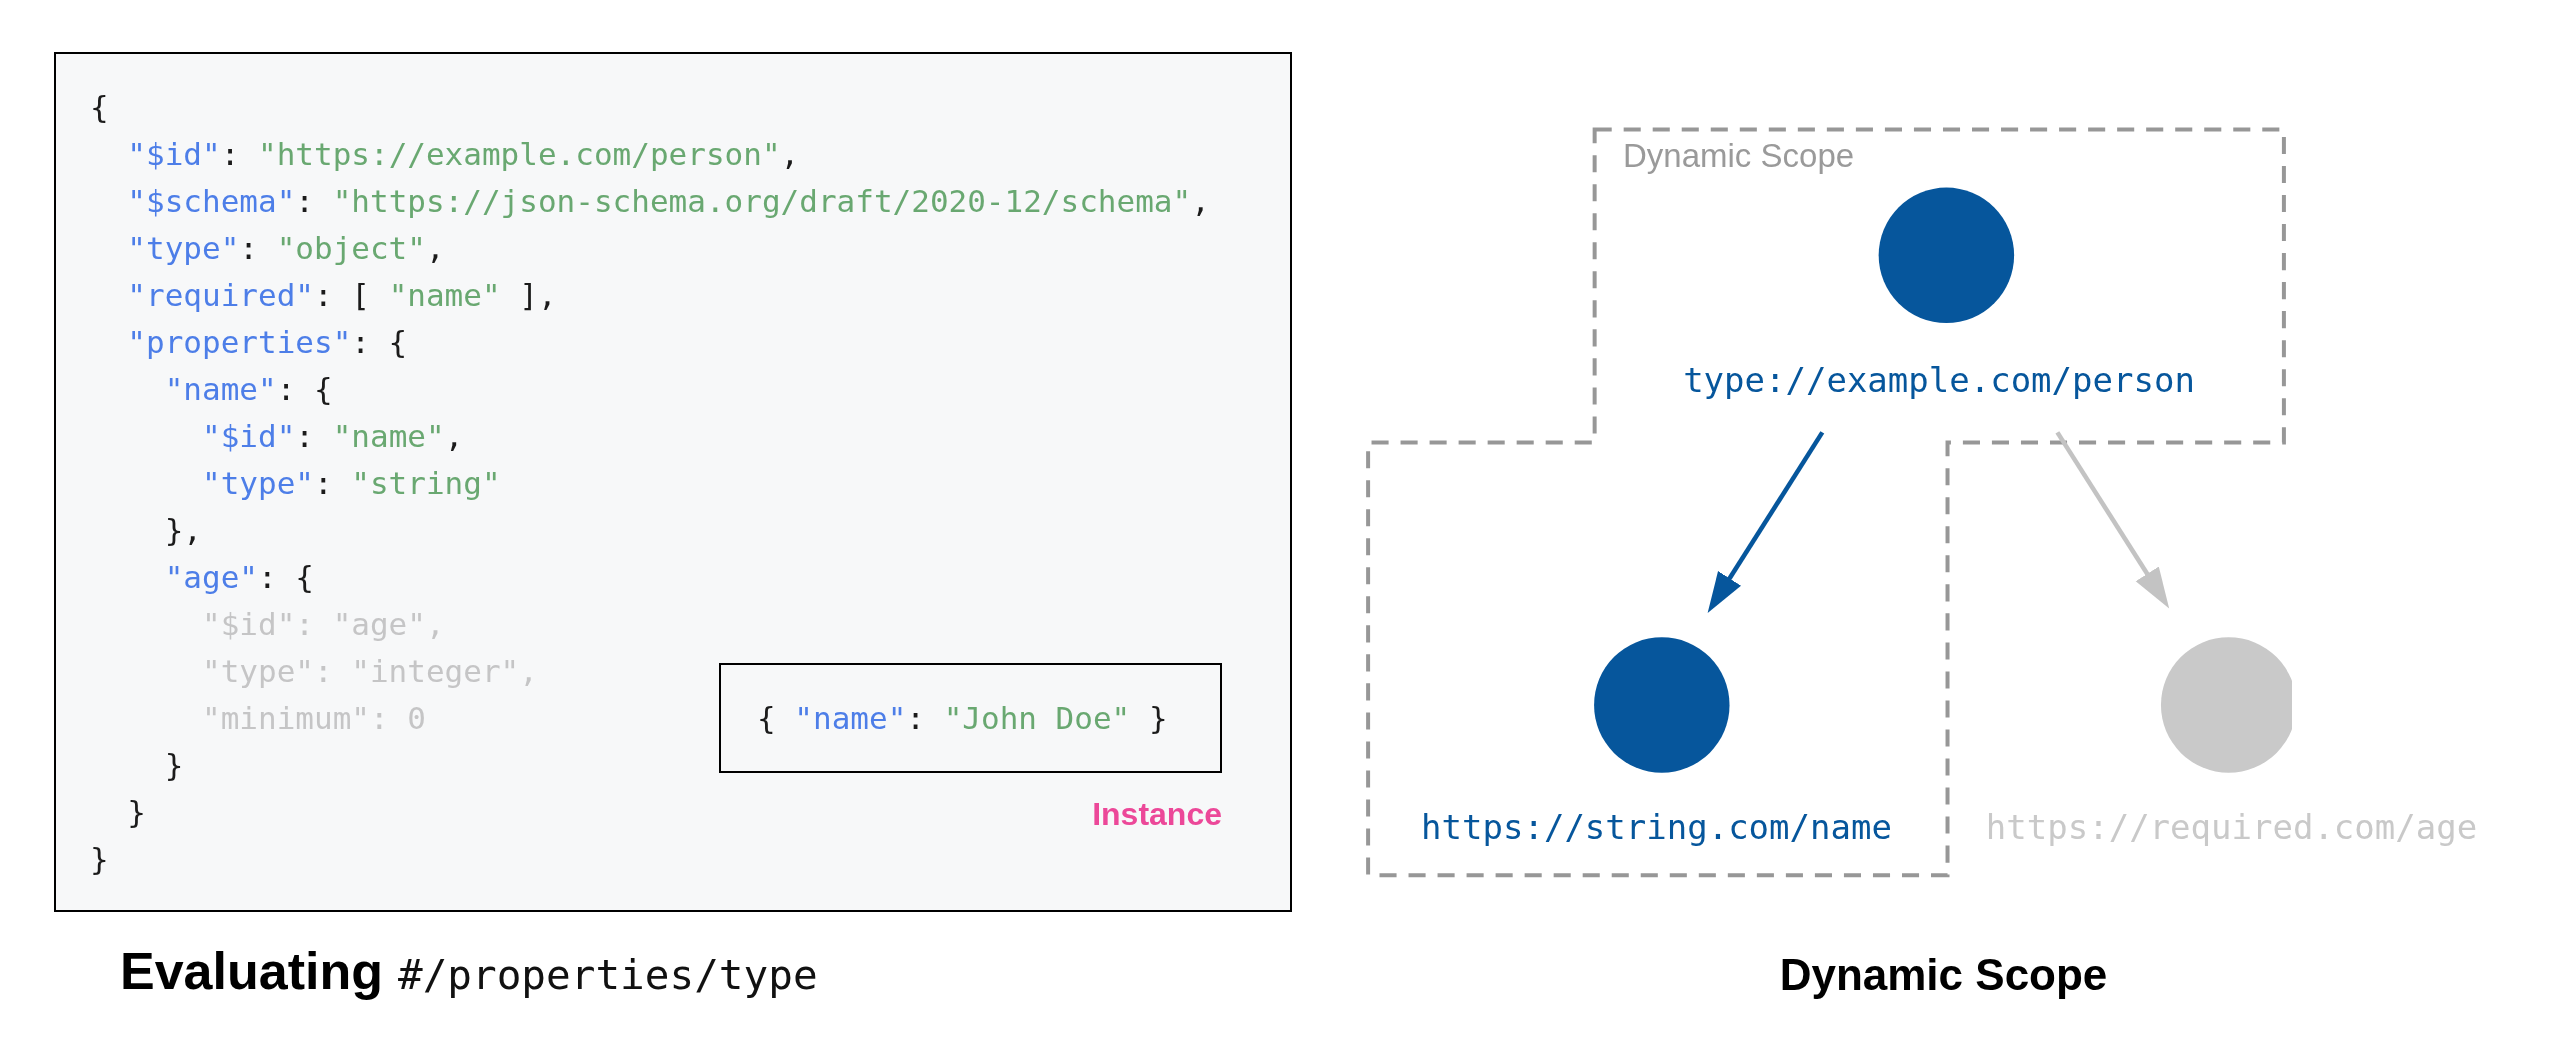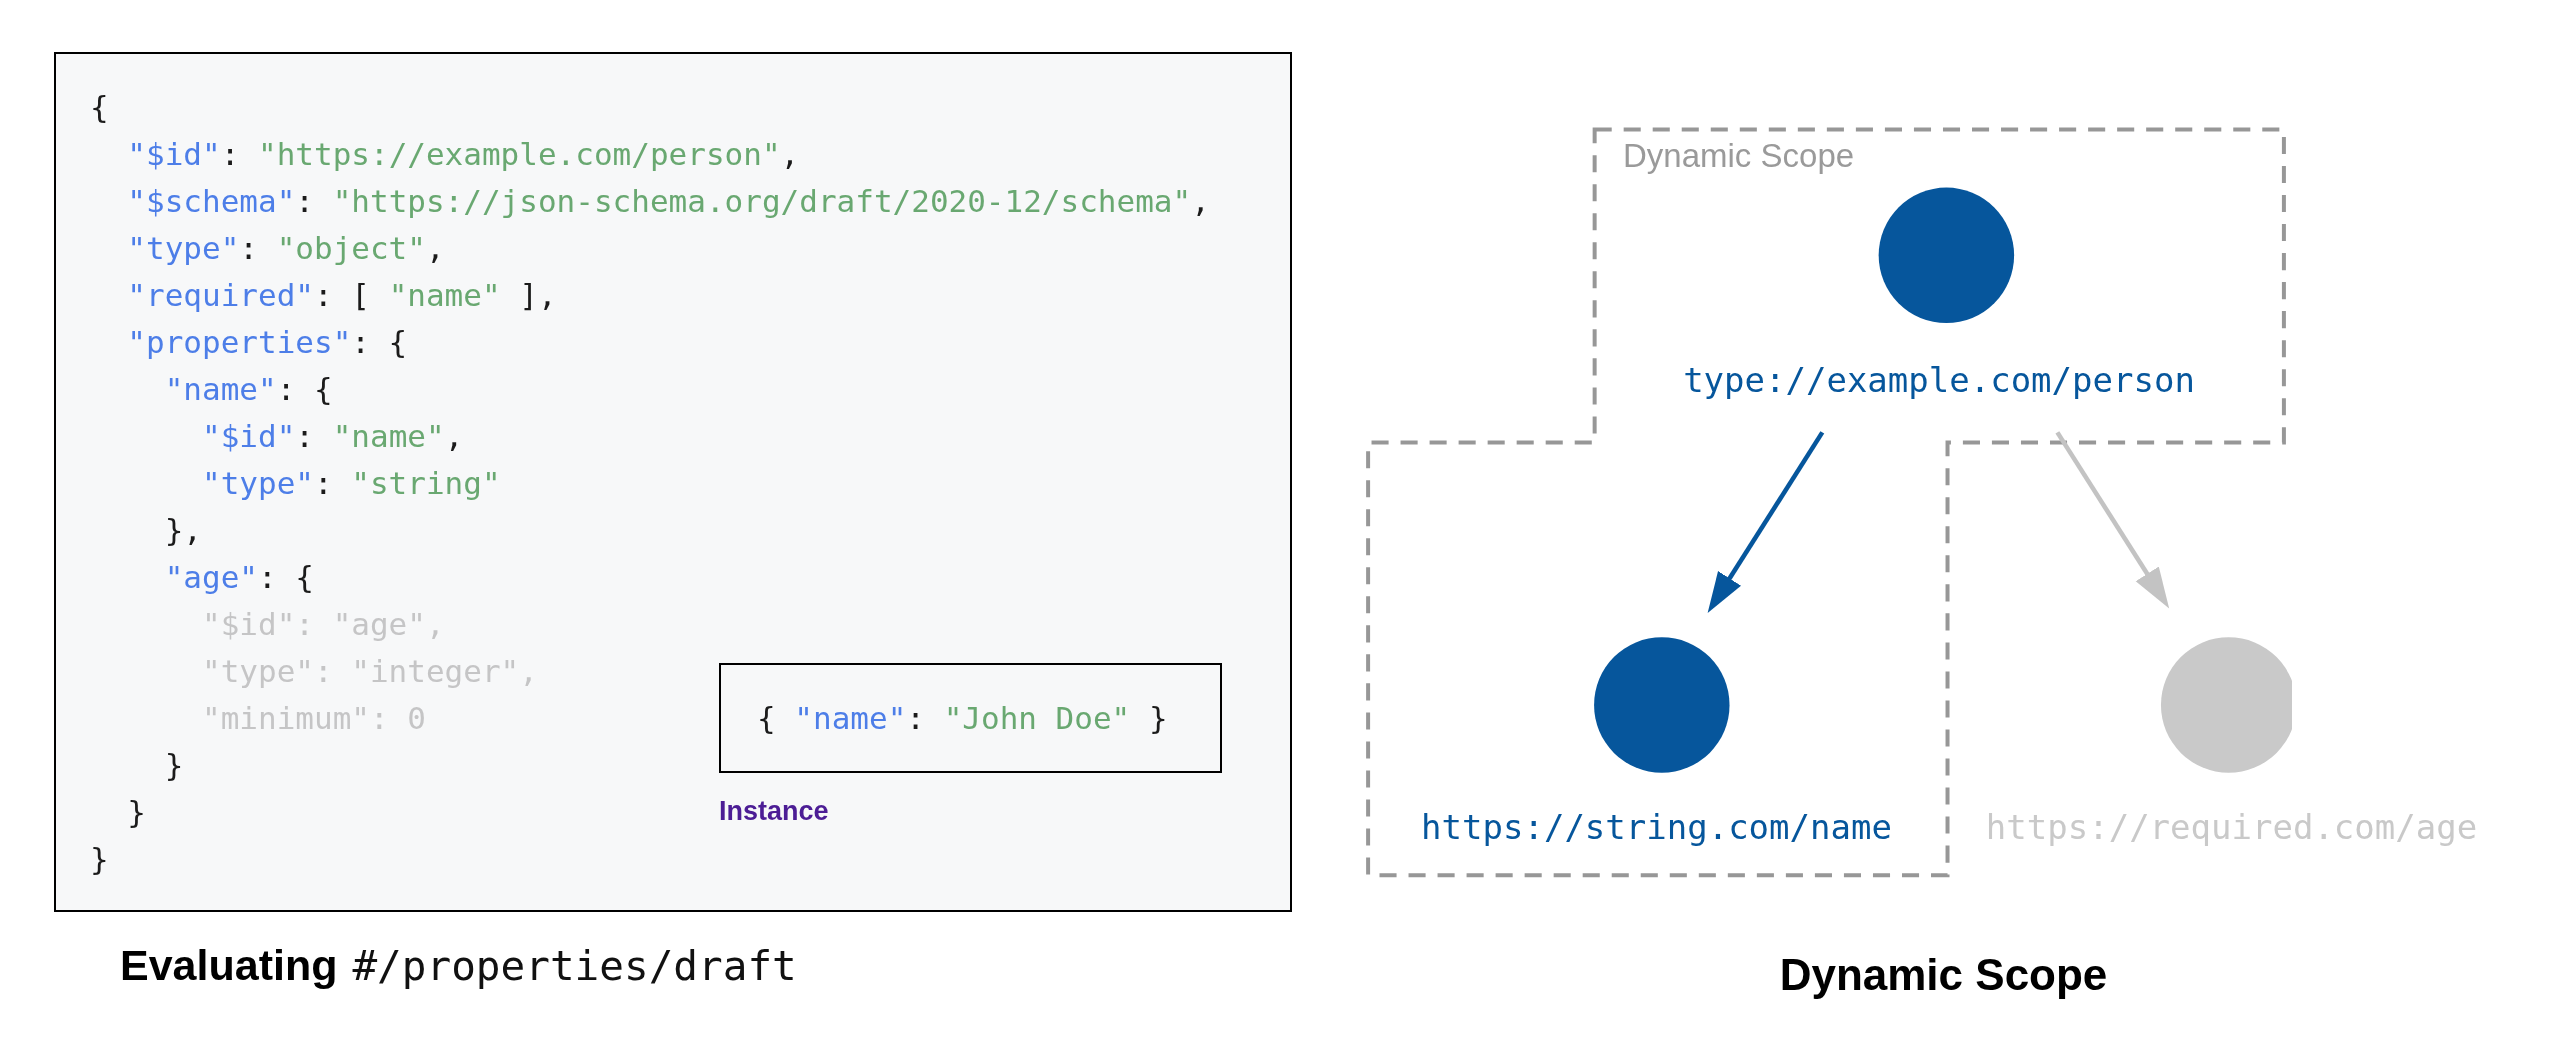--- a/index.html
+++ b/index.html
@@ -15,26 +15,26 @@
   .t-p{color:#1b1b1b;}
   .t-k{color:#4d7ee8;}
   .t-s{color:#69a871;}
   .t-m{color:#c5c5c6;}
 
   .instance-box{position:absolute;left:719px;top:663px;width:503px;height:110px;
                 box-sizing:border-box;border:2.8px solid #000;background:#f7f8f9;
                 display:flex;align-items:center;padding-left:36px;
                 font-family:"DejaVu Sans Mono","Liberation Mono",monospace;
                 font-size:31px;white-space:pre;}
-  .instance-label{position:absolute;left:719px;top:796px;width:503px;text-align:left;
-                  font-weight:bold;font-size:27px;color:#4c1d95;}
+  .instance-label{position:absolute;left:719px;top:796px;width:503px;text-align:right;
+                  font-weight:bold;font-size:32px;color:#ec4899;}
 
   .left-caption{position:absolute;left:120px;top:941px;display:flex;align-items:baseline;
                 white-space:pre;}
-  .cap-bold{font-weight:bold;font-size:43px;color:#000;}
+  .cap-bold{font-weight:bold;font-size:52px;color:#000;}
   .cap-mono{font-family:"DejaVu Sans Mono","Liberation Mono",monospace;
             font-size:41px;color:#111;margin-left:15px;}
 
   
   .scope-svg{position:absolute;left:1364px;top:125px;}
   .scope-outline{fill:none;stroke:#979797;stroke-width:7;stroke-dasharray:30 21;}
   .node-blue{fill:#06569c;}
   .node-gray{fill:#c9c9c9;}
   .arrow-blue{stroke:#06569c;stroke-width:8;fill:none;}
   .arrow-gray{stroke:#c3c3c3;stroke-width:8;fill:none;}
@@ -57,21 +57,21 @@
     <pre class="code"><div><span class="t-p">{</span></div><div><span class="t-p">  </span><span class="t-k">"$id"</span><span class="t-p">: </span><span class="t-s">"https://example.com/person"</span><span class="t-p">,</span></div><div><span class="t-p">  </span><span class="t-k">"$schema"</span><span class="t-p">: </span><span class="t-s">"https://json-schema.org/draft/2020-12/schema"</span><span class="t-p">,</span></div><div><span class="t-p">  </span><span class="t-k">"type"</span><span class="t-p">: </span><span class="t-s">"object"</span><span class="t-p">,</span></div><div><span class="t-p">  </span><span class="t-k">"required"</span><span class="t-p">: [ </span><span class="t-s">"name"</span><span class="t-p"> ],</span></div><div><span class="t-p">  </span><span class="t-k">"properties"</span><span class="t-p">: {</span></div><div><span class="t-p">    </span><span class="t-k">"name"</span><span class="t-p">: {</span></div><div><span class="t-p">      </span><span class="t-k">"$id"</span><span class="t-p">: </span><span class="t-s">"name"</span><span class="t-p">,</span></div><div><span class="t-p">      </span><span class="t-k">"type"</span><span class="t-p">: </span><span class="t-s">"string"</span></div><div><span class="t-p">    },</span></div><div><span class="t-p">    </span><span class="t-k">"age"</span><span class="t-p">: {</span></div><div><span class="t-m">      "$id": "age",</span></div><div><span class="t-m">      "type": "integer",</span></div><div><span class="t-m">      "minimum": 0</span></div><div><span class="t-p">    }</span></div><div><span class="t-p">  }</span></div><div><span class="t-p">}</span></div></pre>
   </section>
 
   <div class="instance-box">
     <div class="instance-code"><span class="t-p">{ </span><span class="t-k">"name"</span><span class="t-p">: </span><span class="t-s">"John Doe"</span><span class="t-p"> }</span></div>
   </div>
   <div class="instance-label">Instance</div>
 
   <div class="left-caption">
     <span class="cap-bold">Evaluating</span>
-    <span class="cap-mono">#/properties/draft</span>
+    <span class="cap-mono">#/properties/type</span>
   </div>
 
   <svg class="scope-svg" width="928" height="757" viewBox="0 0 1630 1330">
     <defs>
       <marker id="ah-blue" markerWidth="10" markerHeight="7" refX="0.5" refY="3" orient="auto" markerUnits="strokeWidth">
         <path d="M0,0 L9,3 L0,6 Z" fill="#06569c"></path>
       </marker>
       <marker id="ah-gray" markerWidth="10" markerHeight="7" refX="0.5" refY="3" orient="auto" markerUnits="strokeWidth">
         <path d="M0,0 L9,3 L0,6 Z" fill="#c3c3c3"></path>
       </marker>

